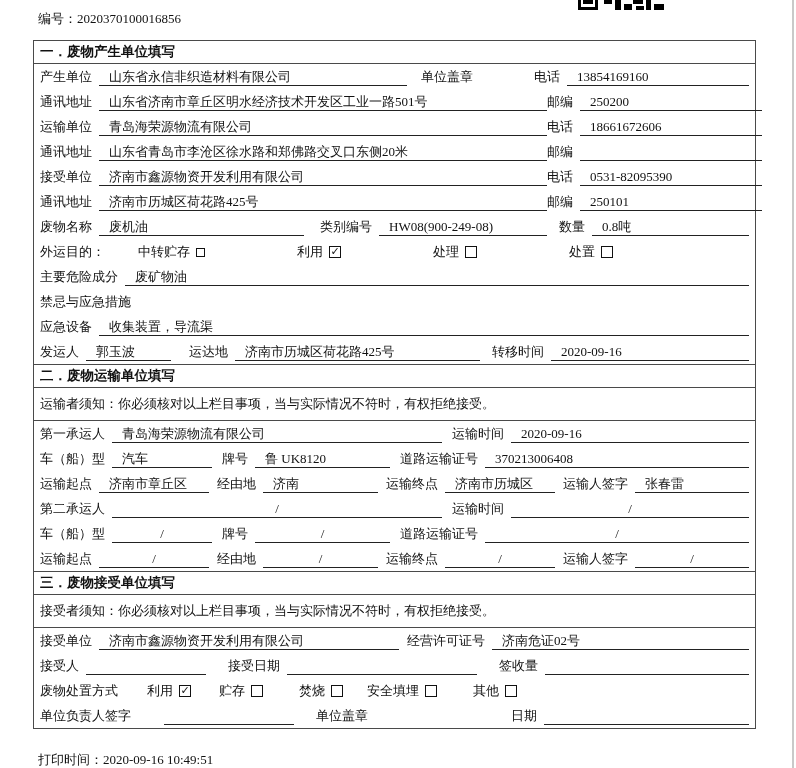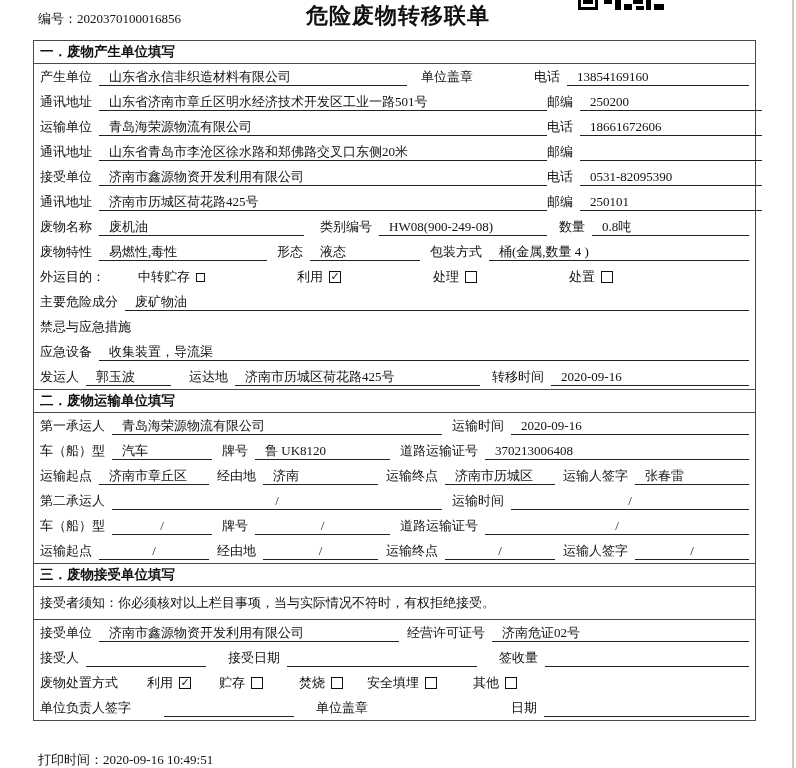--- a/index.html
+++ b/index.html
@@ -48,21 +48,20 @@
   
   .footer{position:absolute;left:38px;top:751px;white-space:nowrap;font-size:13px;}
 </style>
 </head>
 <body>
 
 <div class="page">
 
   <div class="hdr">
     <div class="serial"><span>编号：</span><span>2020370100016856</span></div>
-    <div class="doc-title">危险废物转移联单</div>
     <svg class="qr" width="86" height="10" viewBox="0 0 86 10">
       <rect x="0" y="0" width="3" height="10" fill="#000"></rect>
       <rect x="17" y="0" width="3" height="10" fill="#000"></rect>
       <rect x="0" y="7" width="20" height="3" fill="#000"></rect>
       <rect x="5" y="0" width="10" height="4" fill="#000"></rect>
       <rect x="26" y="0" width="8" height="4" fill="#000"></rect>
       <rect x="37" y="0" width="6" height="10" fill="#000"></rect>
       <rect x="46" y="4" width="8" height="6" fill="#000"></rect>
       <rect x="55" y="0" width="10" height="4" fill="#000"></rect>
       <rect x="68" y="0" width="5" height="10" fill="#000"></rect>
@@ -118,28 +117,20 @@
       </div>
       <div class="row">
         <span class="lbl">废物名称</span>
         <span class="fill" style="width: 205px;">废机油</span>
         <span class="lbl" style="margin-left: 16px;">类别编号</span>
         <span class="fill" style="width: 168px;">HW08(900-249-08)</span>
         <span class="lbl" style="margin-left: 12px;">数量</span>
         <span class="fill grow">0.8吨</span>
       </div>
       <div class="row">
-        <span class="lbl">废物特性</span>
-        <span class="fill" style="width: 168px;">易燃性,毒性</span>
-        <span class="lbl" style="margin-left: 10px;">形态</span>
-        <span class="fill" style="width: 110px;">液态</span>
-        <span class="lbl" style="margin-left: 10px;">包装方式</span>
-        <span class="fill grow">桶(金属,数量 4 )</span>
-      </div>
-      <div class="row">
         <span class="lbl">外运目的：</span>
         <span class="chk" style="margin-left: 26px;">
           <span class="chk-lab">中转贮存</span>
           <span class="box small"></span>
         </span>
         <span class="chk" style="margin-left: 92px;">
           <span class="chk-lab">利用</span>
           <span class="box">✓</span>
         </span>
         <span class="chk" style="margin-left: 92px;">
@@ -165,20 +156,21 @@
       </div>
       <div class="row">
         <span class="lbl">发运人</span>
         <span class="fill" style="width: 85px;">郭玉波</span>
         <span class="lbl" style="margin-left: 18px;">运达地</span>
         <span class="fill" style="width: 245px;">济南市历城区荷花路425号</span>
         <span class="lbl" style="margin-left: 12px;">转移时间</span>
         <span class="fill grow">2020-09-16</span>
       </div>
       <div class="sec-title not-first">二．废物运输单位填写</div>
+      <div class="note-row">运输者须知：你必须核对以上栏目事项，当与实际情况不符时，有权拒绝接受。</div>
       <div class="row">
         <span class="lbl">第一承运人</span>
         <span class="fill" style="width: 330px;">青岛海荣源物流有限公司</span>
         <span class="lbl" style="margin-left: 10px;">运输时间</span>
         <span class="fill grow">2020-09-16</span>
       </div>
       <div class="row">
         <span class="lbl">车（船）型</span>
         <span class="fill" style="width: 100px;">汽车</span>
         <span class="lbl" style="margin-left: 10px;">牌号</span>

